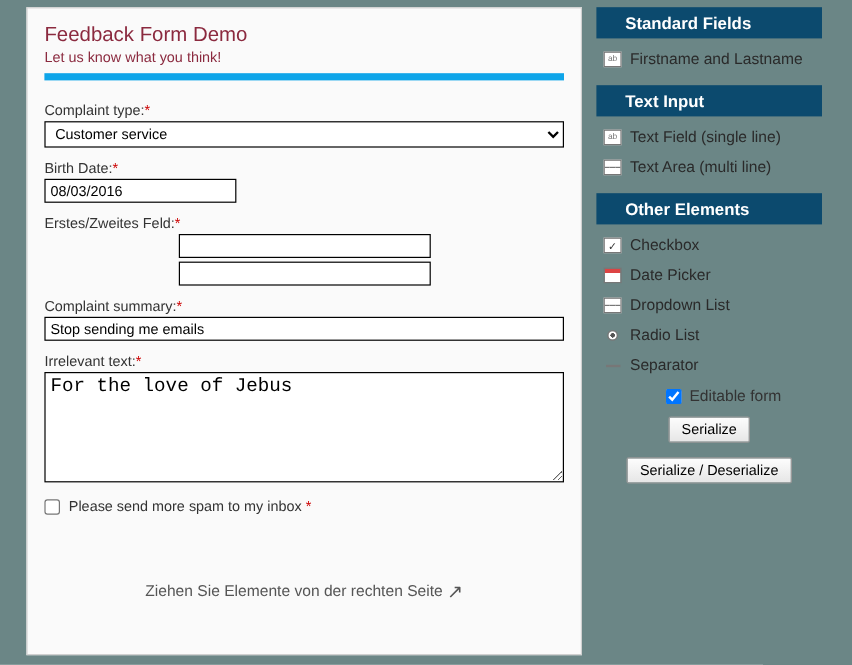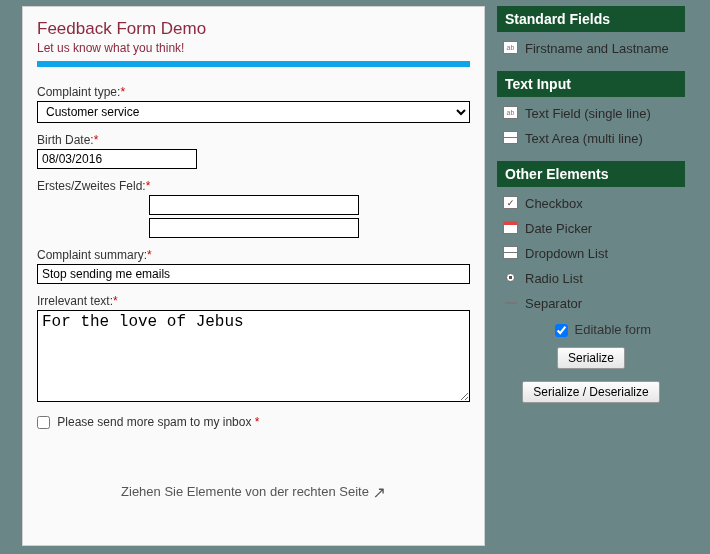--- a/index.html
+++ b/index.html
@@ -37,33 +37,33 @@
 input.date { width: 160px; height: 20px; }
 .double-row input { width: 210px; height: 20px; margin-left: 112px; margin-bottom: 3px; display:block;}
 input.full { width: 100%; height: 20px; }
 textarea.full { width: 100%; height: 92px; font-family: "Courier New", monospace; font-size: 16px; resize: both; }
 .check-row { font-size: 12px; margin-top: 6px; }
 .check-row input { vertical-align: middle; margin-right: 4px; }
 .drop-hint { text-align: center; color: #555; font-size: 13px; margin-top: 54px; }
 .drop-hint .arrow { font-size: 16px; vertical-align: middle; }
 .sidebar { width: 188px; }
 .sb-header {
-  background: #14532d;
+  background: #0c4a6e;
   color: #fff;
   font-weight: bold;
   font-size: 14px;
-  padding: 5px 8px;
+  padding: 5px 24px;
   margin-bottom: 4px;
 }
 .sb-item {
   color: #2a2a2a;
   font-size: 13px;
   padding: 5px 4px 5px 6px;
   display: flex;
-  align-items: flex-start;
+  align-items: flex-end;
   cursor: move;
 }
 .sb-icon {
   display: inline-flex;
   width: 15px; height: 13px;
   margin-right: 7px;
   align-items: center; justify-content: center;
   font-size: 10px;
 }
 .sb-icon.box { border:1px solid #777; background:#fff; }

